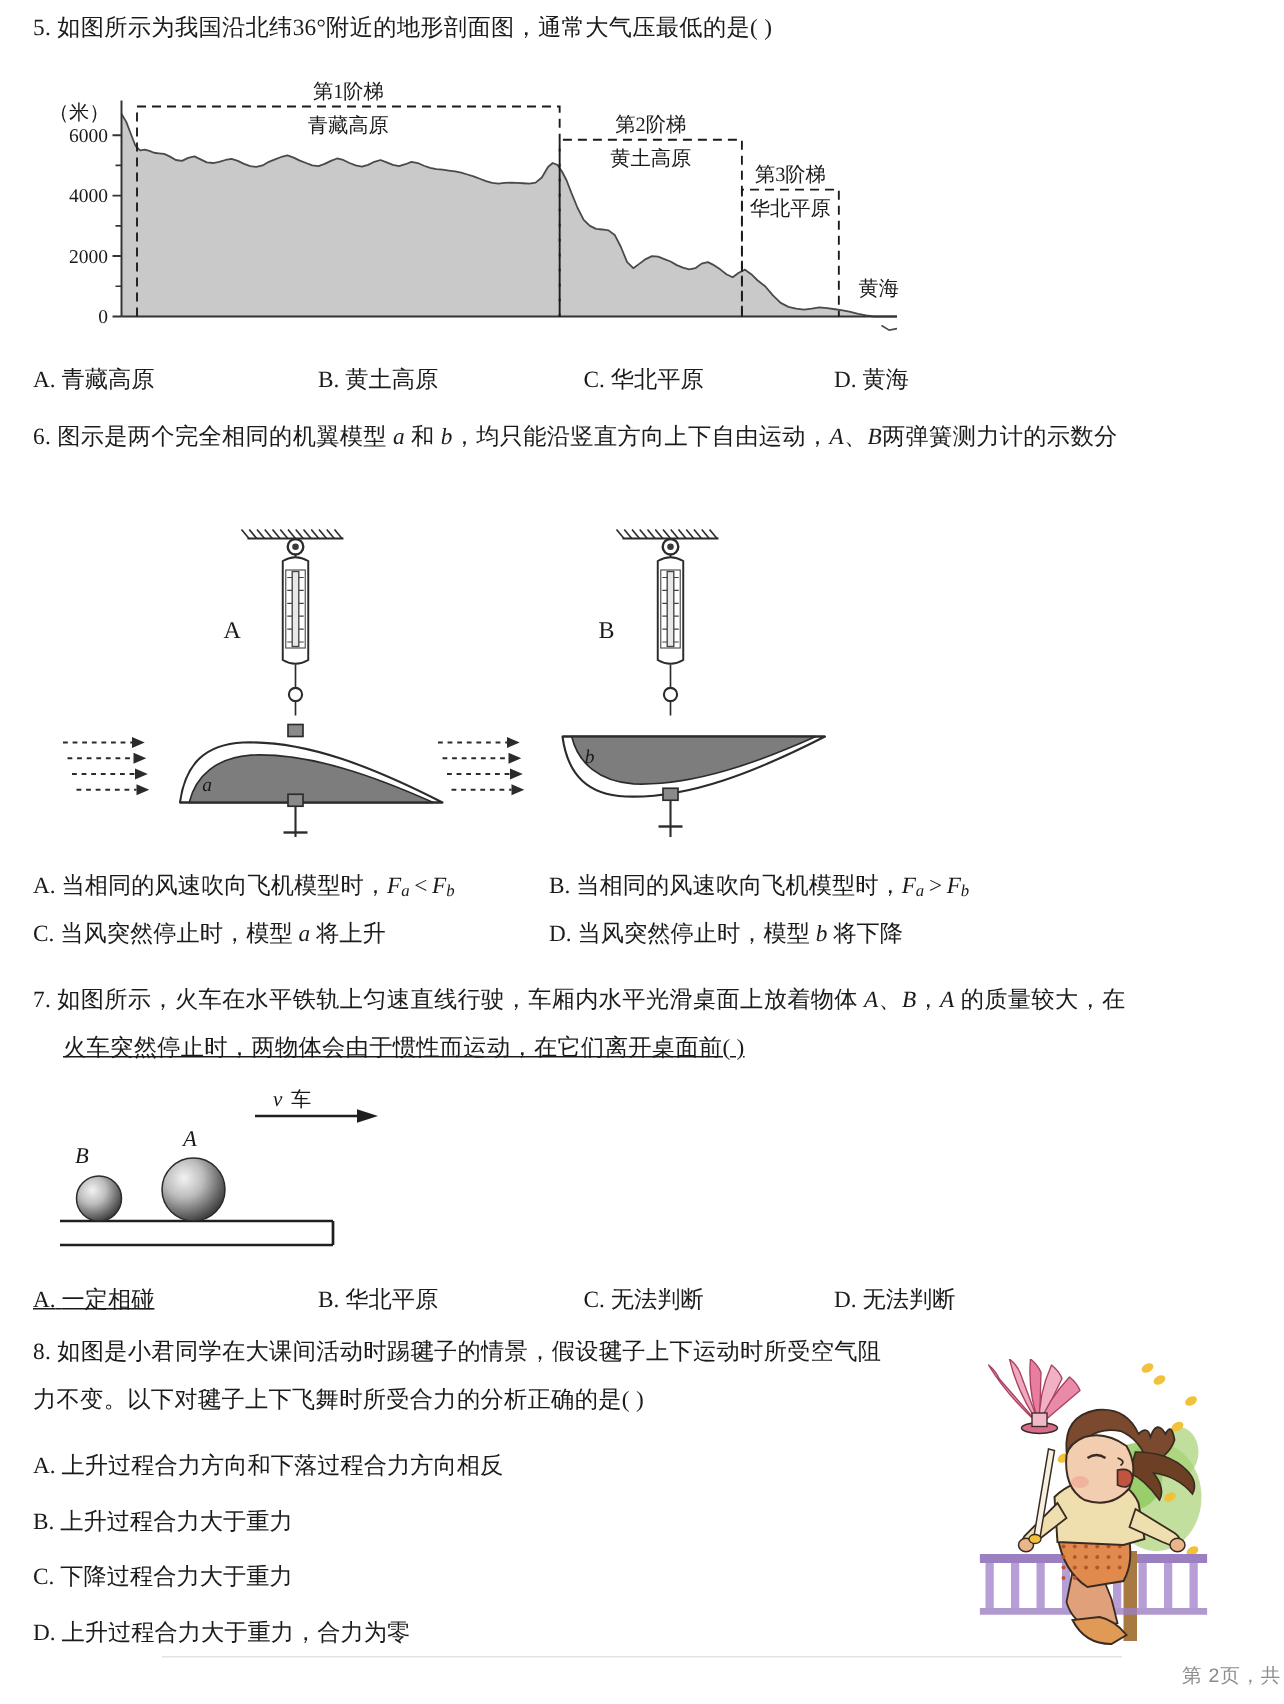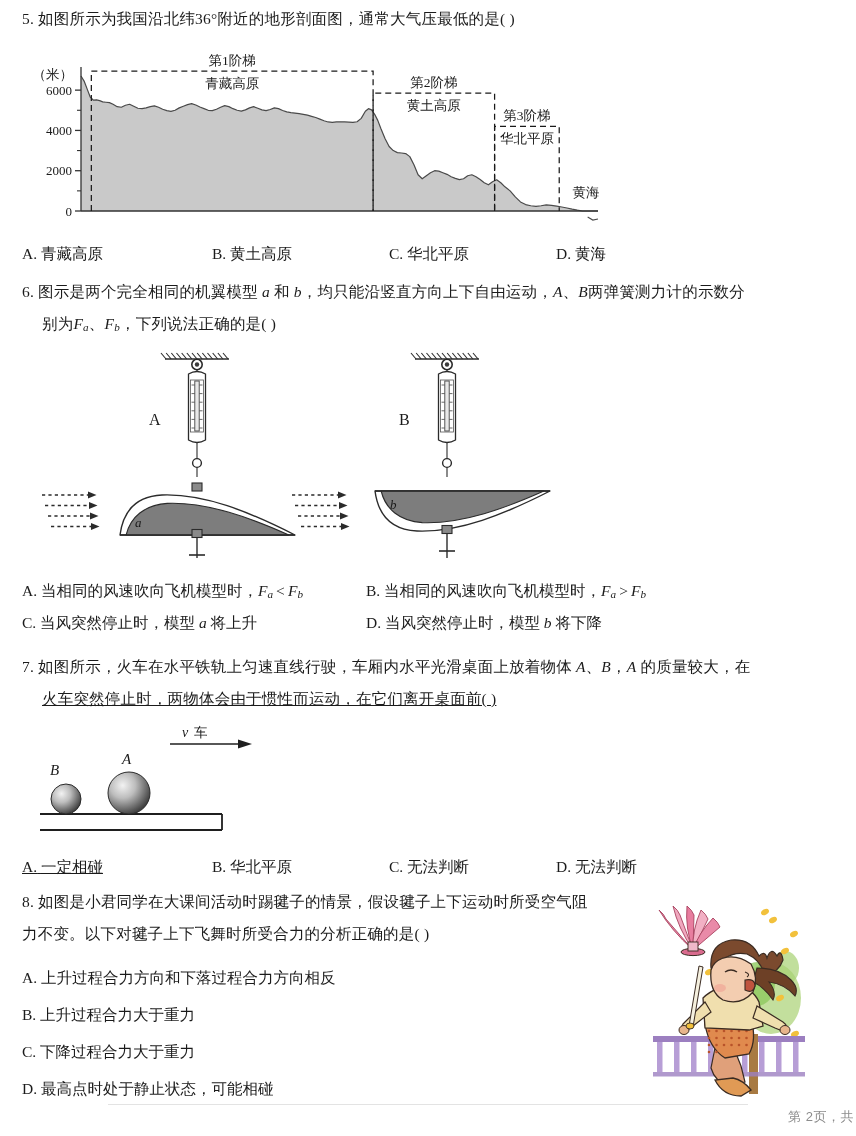--- a/index.html
+++ b/index.html
@@ -166,23 +166,20 @@
       <span>华北平原</span>
     </span><span class="opt">
       <span>D.</span>
       <span>黄海</span>
     </span>
   </div>
 
   <div class="qtext" style="left:22px; top:279px;">
     <span>6.</span>
     <span>图示是两个完全相同的机翼模型 </span><span class="mi">a</span><span> 和 </span><span class="mi">b</span><span>，均只能沿竖直方向上下自由运动，</span><span class="mi">A</span><span>、</span><span class="mi">B</span><span>两弹簧测力计的示数分</span>
-  </div>
-  <div class="qtext" style="left:42px; top:311px;">
-    <span>别为</span><span class="mi">F<sub>a</sub></span><span>、</span><span class="mi">F<sub>b</sub></span><span>，下列说法正确的是(    )</span>
   </div>
 
   <div id="airfoil-figure">
     <svg id="airfoil-svg" width="580" height="215" viewBox="0 0 580 215" xmlns="http://www.w3.org/2000/svg">
         <line x1="145" y1="16" x2="209" y2="16" stroke="#2b2b2b" stroke-width="1.4"></line>
         <line x1="146" y1="16" x2="141" y2="10" stroke="#2b2b2b" stroke-width="1.1"></line>
         <line x1="151.16666666666666" y1="16" x2="146.16666666666666" y2="10" stroke="#2b2b2b" stroke-width="1.1"></line>
         <line x1="156.33333333333334" y1="16" x2="151.33333333333334" y2="10" stroke="#2b2b2b" stroke-width="1.1"></line>
         <line x1="161.5" y1="16" x2="156.5" y2="10" stroke="#2b2b2b" stroke-width="1.1"></line>
         <line x1="166.66666666666666" y1="16" x2="161.66666666666666" y2="10" stroke="#2b2b2b" stroke-width="1.1"></line>
@@ -369,21 +366,21 @@
   <div class="opts" style="left:22px; top:1002px;">
     <span>B.</span>
     <span>上升过程合力大于重力</span>
   </div>
   <div class="opts" style="left:22px; top:1039px;text-align:center;">
     <span>C.</span>
     <span>下降过程合力大于重力</span>
   </div>
   <div class="opts" style="left:22px; top:1076px;">
     <span>D.</span>
-    <span>最高点时处于静止状态，可能相碰</span>
+    <span>上升过程合力大于重力，合力为零</span>
   </div>
 
   <div id="jianzi-figure">
     <svg id="jianzi-svg" width="152" height="197" viewBox="0 0 152 197" xmlns="http://www.w3.org/2000/svg">
         <ellipse cx="118" cy="92" rx="30" ry="36" fill="#b8d98c" opacity="0.85"></ellipse>
         <ellipse cx="104" cy="78" rx="18" ry="22" fill="#8fc95f" opacity="0.8"></ellipse>
         <ellipse cx="132" cy="62" rx="14" ry="17" fill="#a6d272" opacity="0.7"></ellipse>
         <ellipse cx="120" cy="14" rx="4.2" ry="2.8" fill="#f2c13c" transform="rotate(-28 120 14)"></ellipse>
         <ellipse cx="141" cy="28" rx="4.2" ry="2.8" fill="#f2c13c" transform="rotate(-28 141 28)"></ellipse>
         <ellipse cx="132" cy="45" rx="4.2" ry="2.8" fill="#f2c13c" transform="rotate(-28 132 45)"></ellipse>

